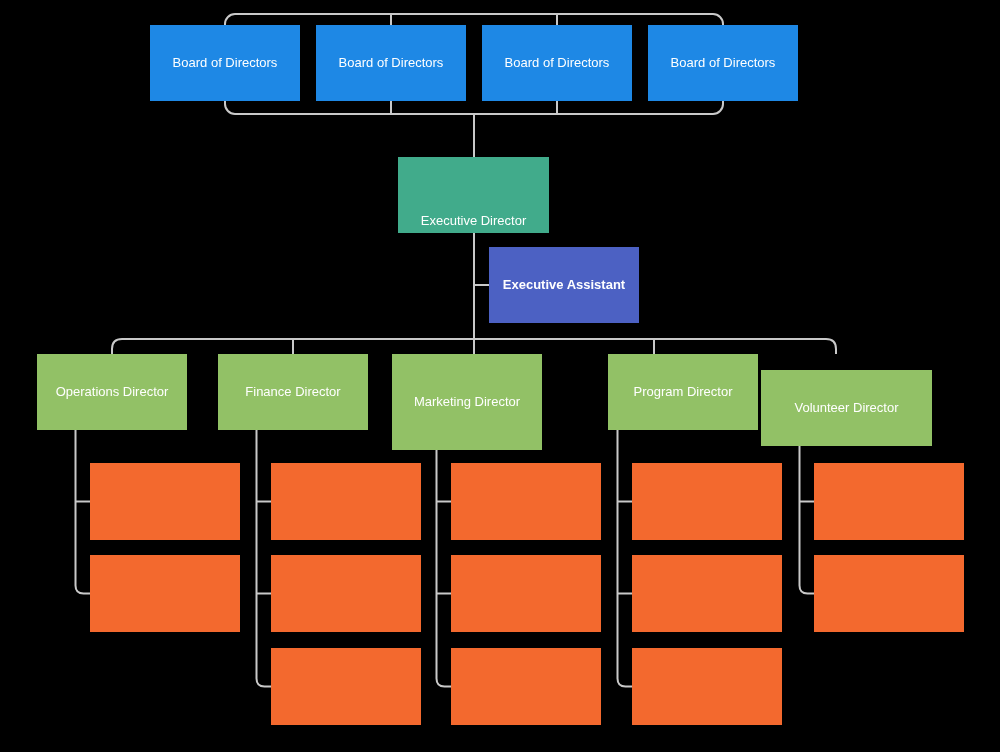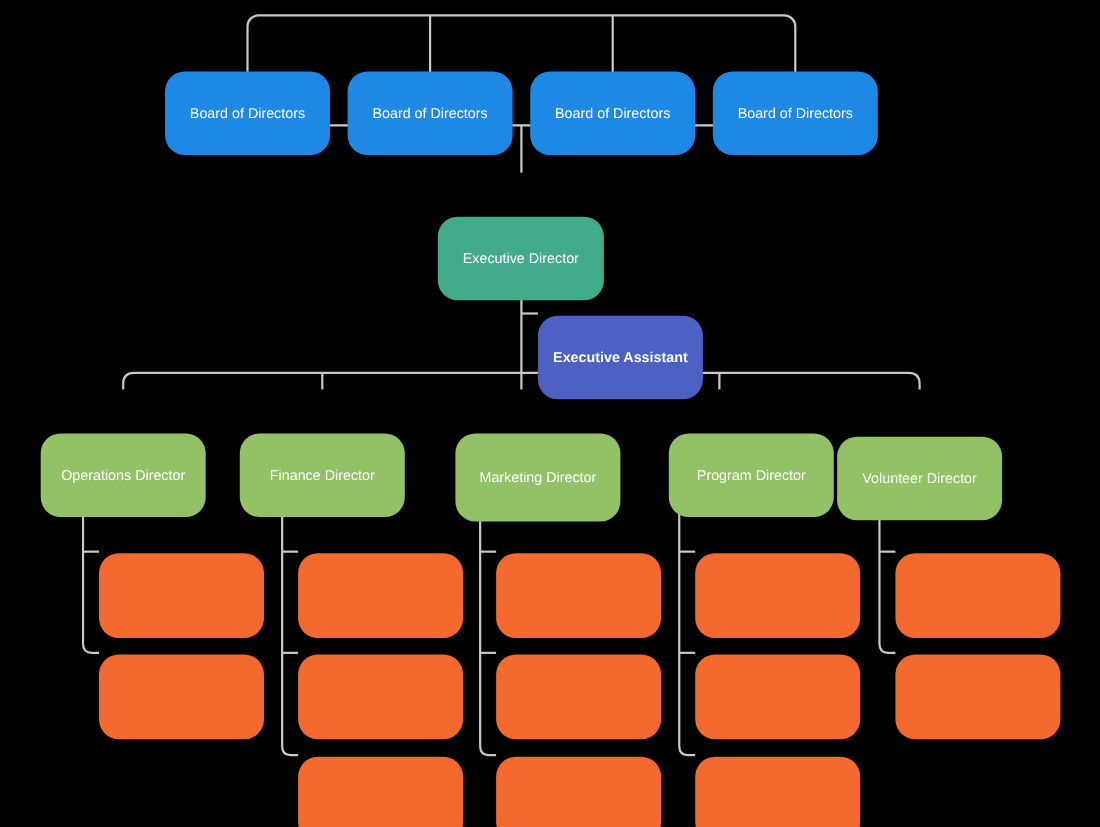--- a/index.html
+++ b/index.html
@@ -26,34 +26,33 @@
   }
   svg.connectors path,
   svg.connectors rect {
     fill: none;
     stroke: var(--connector, #c9c9c9);
     stroke-width: 2;
   }
   .node {
     position: absolute;
     box-sizing: border-box;
-    border-radius: 18px;
+    border-radius: 0;
     display: flex;
     align-items: center;
     justify-content: center;
     text-align: center;
     color: var(--text, #ffffff);
     font-size: 13px;
     line-height: 1.2;
     padding: 4px;
     cursor: default;
-    margin-top: 40px;
   }
   .node.board     { background: var(--board-fill, #1e88e5); }
-  .node.exec      { background: var(--executive-fill, #41ab8b); }
+  .node.exec      { background: var(--executive-fill, #41ab8b); align-items: flex-end; }
   .node.assistant { background: var(--assistant-fill, #4c61c3); font-weight: bold; }
   .node.director  { background: var(--director-fill, #92c166); }
   .node.staff     { background: var(--staff-fill, #f3692e); }
 </style>
 </head>
 <body>
 
 <div class="canvas">
 
   <svg class="connectors" viewBox="0 0 1000 752">
@@ -104,27 +103,27 @@
   <div class="node assistant" style="left:489px;top:247px;width:150px;height:76px">
     <span>Executive Assistant</span>
   </div>
 
   <div class="node director" style="left:218px;top:354px;width:150px;height:76px">
     <span>Finance Director</span>
   </div>
   <div class="node director" style="left:37px;top:354px;width:150px;height:76px">
     <span>Operations Director</span>
   </div>
-  <div class="node director" style="left:414px;top:354px;width:150px;height:80px">
+  <div class="node director" style="left:392px;top:354px;width:150px;height:96px">
     <span>Marketing Director</span>
   </div>
   <div class="node director" style="left:608px;top:354px;width:150px;height:76px">
     <span>Program Director</span>
   </div>
-  <div class="node director" style="left:761px;top:357px;width:150px;height:76px">
+  <div class="node director" style="left:761px;top:370px;width:171px;height:76px">
     <span>Volunteer Director</span>
   </div>
 
   <div id="staff-nodes">
       <div class="node staff" style="left: 90px; top: 463px; width: 150px; height: 77px;"></div>
       <div class="node staff" style="left: 90px; top: 555px; width: 150px; height: 77px;"></div>
       <div class="node staff" style="left: 271px; top: 463px; width: 150px; height: 77px;"></div>
       <div class="node staff" style="left: 271px; top: 555px; width: 150px; height: 77px;"></div>
       <div class="node staff" style="left: 271px; top: 648px; width: 150px; height: 77px;"></div>
       <div class="node staff" style="left: 451px; top: 463px; width: 150px; height: 77px;"></div>

